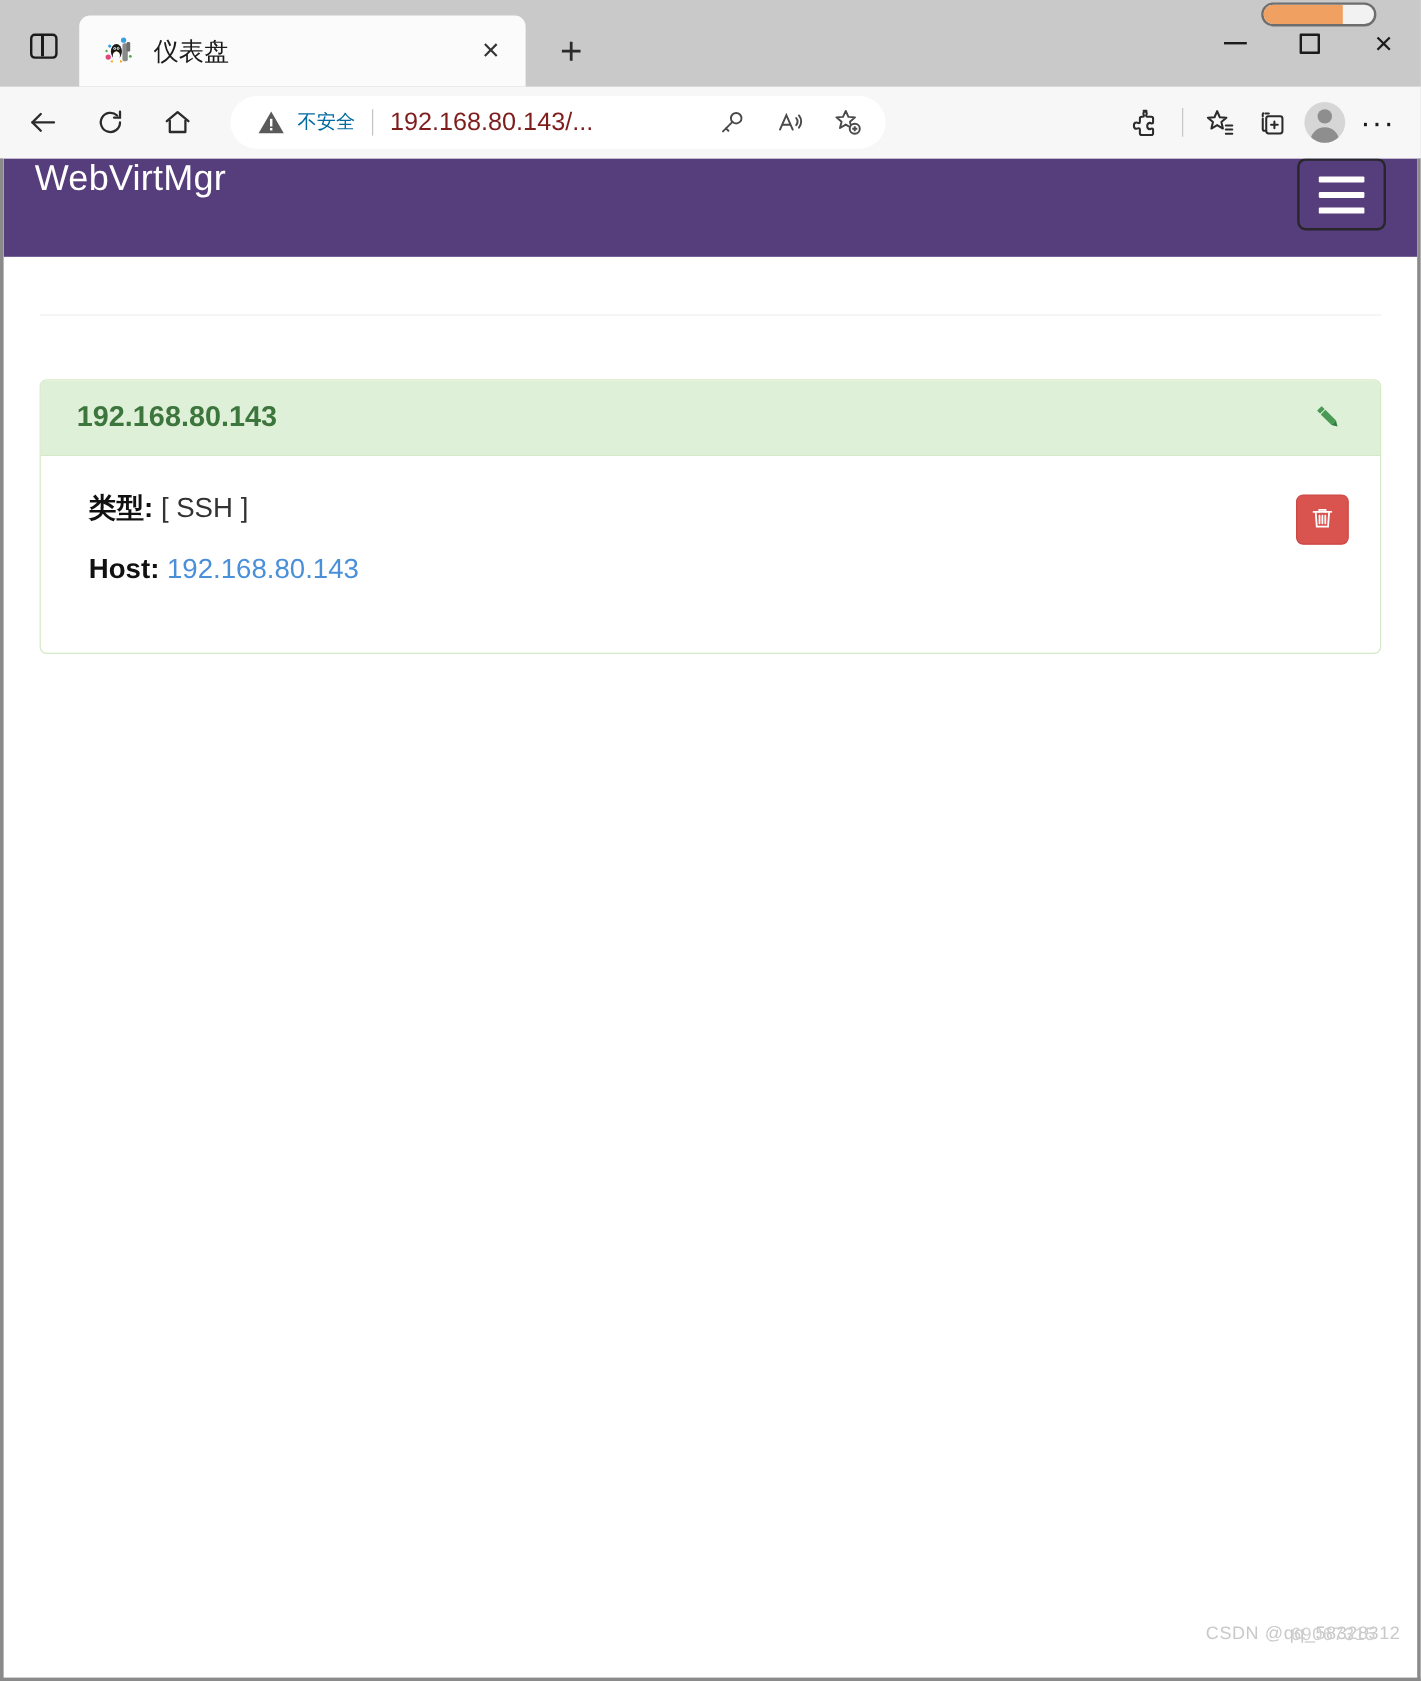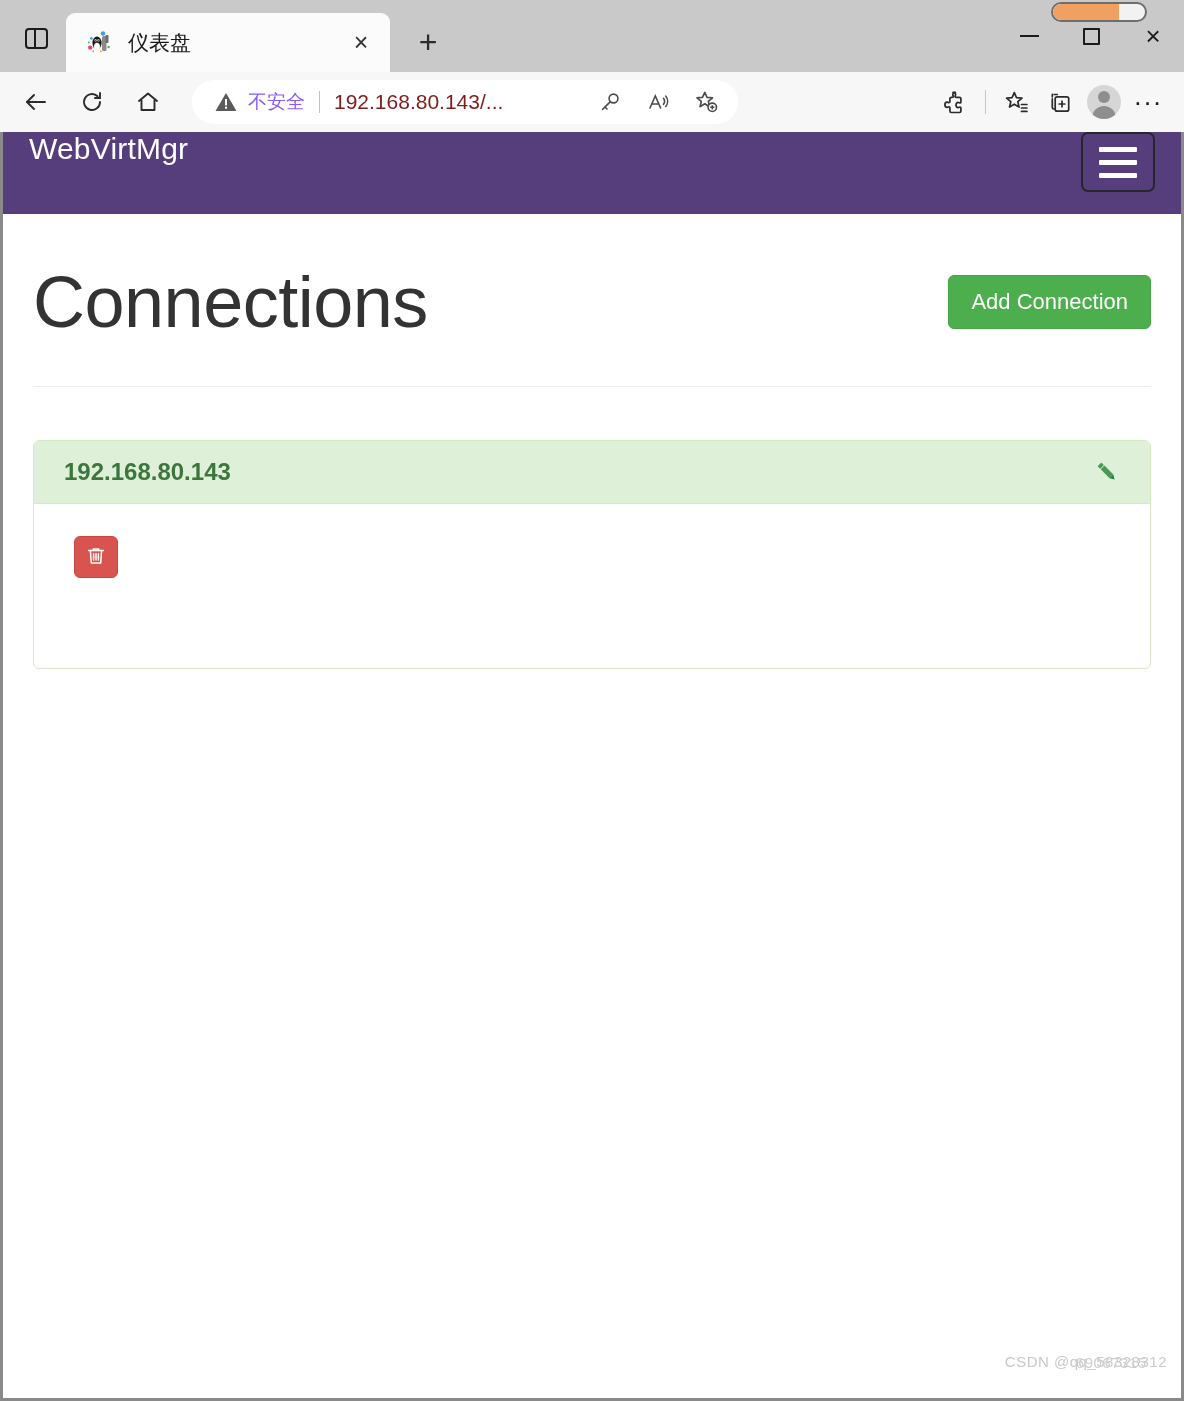--- a/index.html
+++ b/index.html
@@ -31,21 +31,21 @@
     border-radius: 5px;
   }
   .sidebar-glyph {
     width: 23px; height: 21px;
     border: 2.6px solid #1b1b1b;
     border-radius: 4px;
     position: relative;
     background: linear-gradient(to right, transparent 0 7px, #1b1b1b 7px 9.4px, transparent 9.4px);
   }
   .tab {
-    width: 324px; height: 59px;
+    width: 372px; height: 59px;
     background: #fbfbfb;
     border-radius: 9px 9px 0 0;
     display: flex; align-items: center;
     padding: 0 14px 0 20px;
     position: relative;
     margin-bottom: 0;
   }
   .tab-favicon { width: 26px; height: 26px; flex: 0 0 auto; position: relative; }
   .tab-title {
     flex: 1 1 auto;
@@ -113,21 +113,21 @@
     border-radius: 22px;
     display: flex; align-items: center;
     margin: 0 14px 0 22px;
     padding: 0 10px 0 22px;
     max-width: 546px;
   }
   .insecure {
     display: flex; align-items: center; gap: 10px;
     flex: 0 0 auto;
   }
-  .insecure-label { font-size: 19px; color: #8b5cf6; white-space: nowrap; }
+  .insecure-label { font-size: 16px; color: #0369a1; white-space: nowrap; }
   .omni-sep { width: 1px; height: 22px; background: #c2c2c2; margin: 0 14px; flex: 0 0 auto; }
   .omni-url {
     flex: 1 1 auto;
     font-size: 21px; color: #7f1d1d;
     white-space: nowrap; overflow: hidden;
   }
   .omni-actions { display: flex; align-items: center; gap: 4px; flex: 0 0 auto; }
   .toolbar-right { display: flex; align-items: center; margin-left: auto; }
   .tb-sep { width: 1px; height: 24px; background: #c6c6c6; margin: 0 8px; }
   .avatar {
@@ -431,41 +431,47 @@
       <div class="brand">WebVirtMgr</div>
       <div class="hamburger">
         <span></span>
         <span></span>
         <span></span>
       </div>
     </div>
 
     <div class="container">
 
-      <div class="page-head">
-        <h1 class="page-title">Connections</h1>
-        <button class="btn-add">Add Connection</button>
-      </div>
 
       <div class="hr"></div>
 
       <div class="panel">
         <div class="panel-head">
           <span class="panel-title">192.168.80.143</span>
           <span class="edit-icon">
             <svg width="30" height="30" viewBox="0 0 30 30">
               <g transform="rotate(-45 15 15)">
                 <rect x="12.4" y="4.2" width="5.4" height="3.6" rx=".7" fill="#4a9a55"></rect>
                 <rect x="12.4" y="8.6" width="5.4" height="12.6" fill="#4a9a55"></rect>
                 <path d="M12.4 21.2h5.4L15.1 25.6z" fill="#2f7d3e"></path>
               </g>
             </svg>
           </span>
         </div>
         <div class="panel-body">
+          <div class="panel-body-main">
+            <div class="row-line">
+              <b>类型:</b>
+              <span>[ SSH ]</span>
+            </div>
+            <div class="row-line">
+              <b>Host:</b>
+              <span class="link">192.168.80.143</span>
+            </div>
+          </div>
           <button class="btn-del">
             <span>
               <svg width="22" height="22" viewBox="0 0 22 22" fill="none" stroke="#ffffff" stroke-width="1.5" stroke-linecap="round">
                 <path d="M3.6 5.6h14.8"></path>
                 <path d="M8.4 5.6V3.9h5.2v1.7"></path>
                 <path d="M5.4 5.6l.9 12.3h9.4l.9-12.3"></path>
                 <path d="M8.6 8.7v6.4M11 8.7v6.4M13.4 8.7v6.4"></path>
               </svg>
             </span>
           </button>

